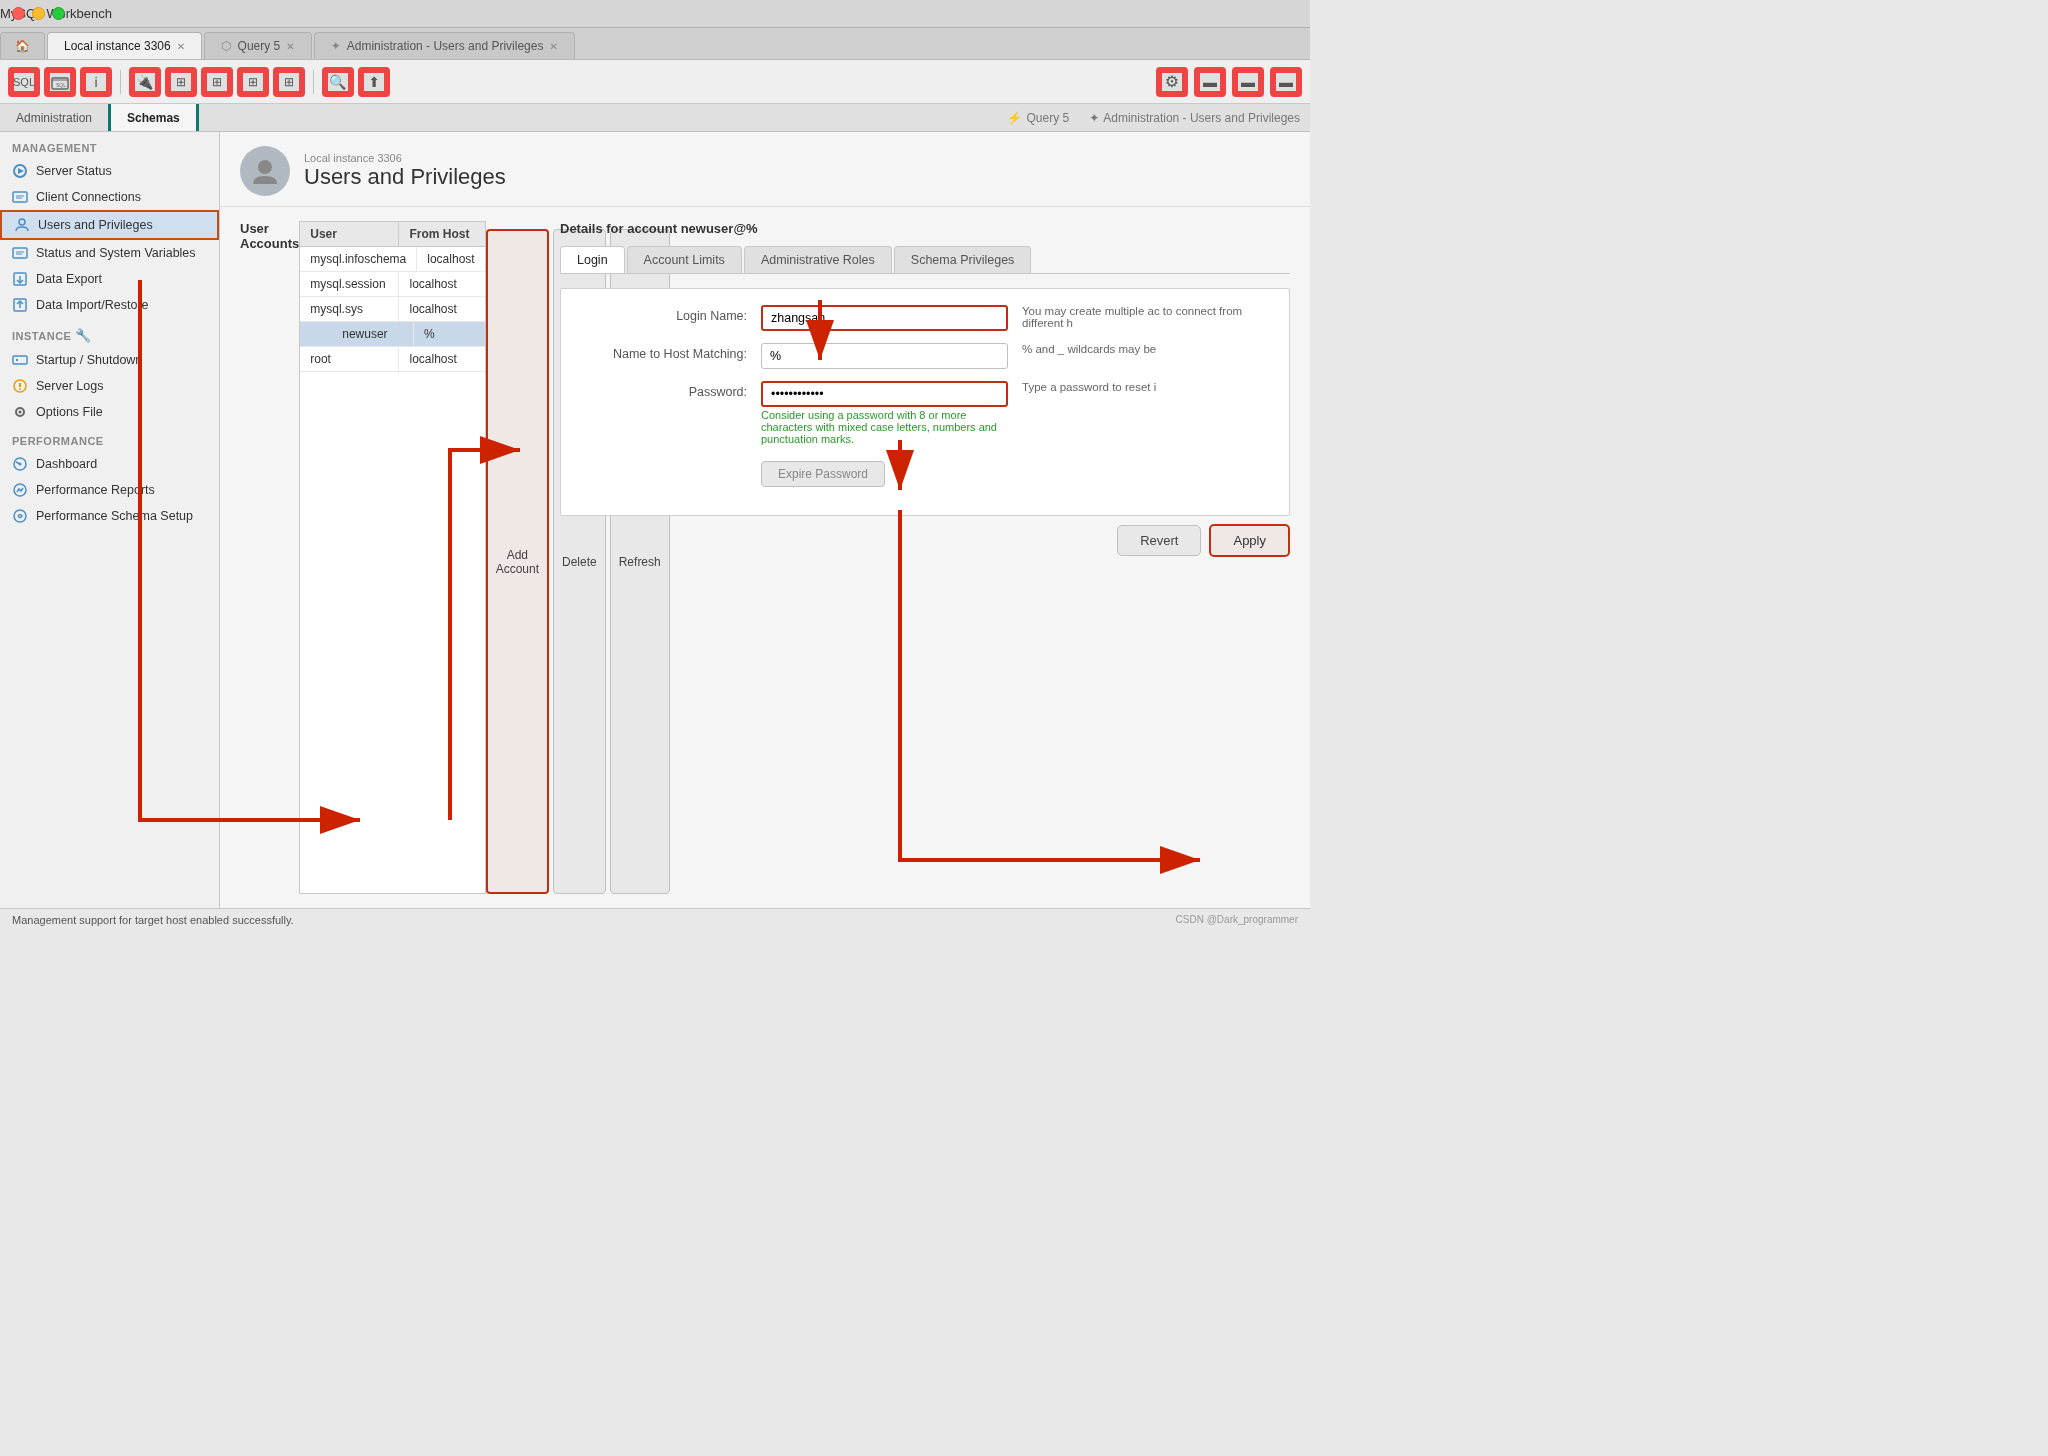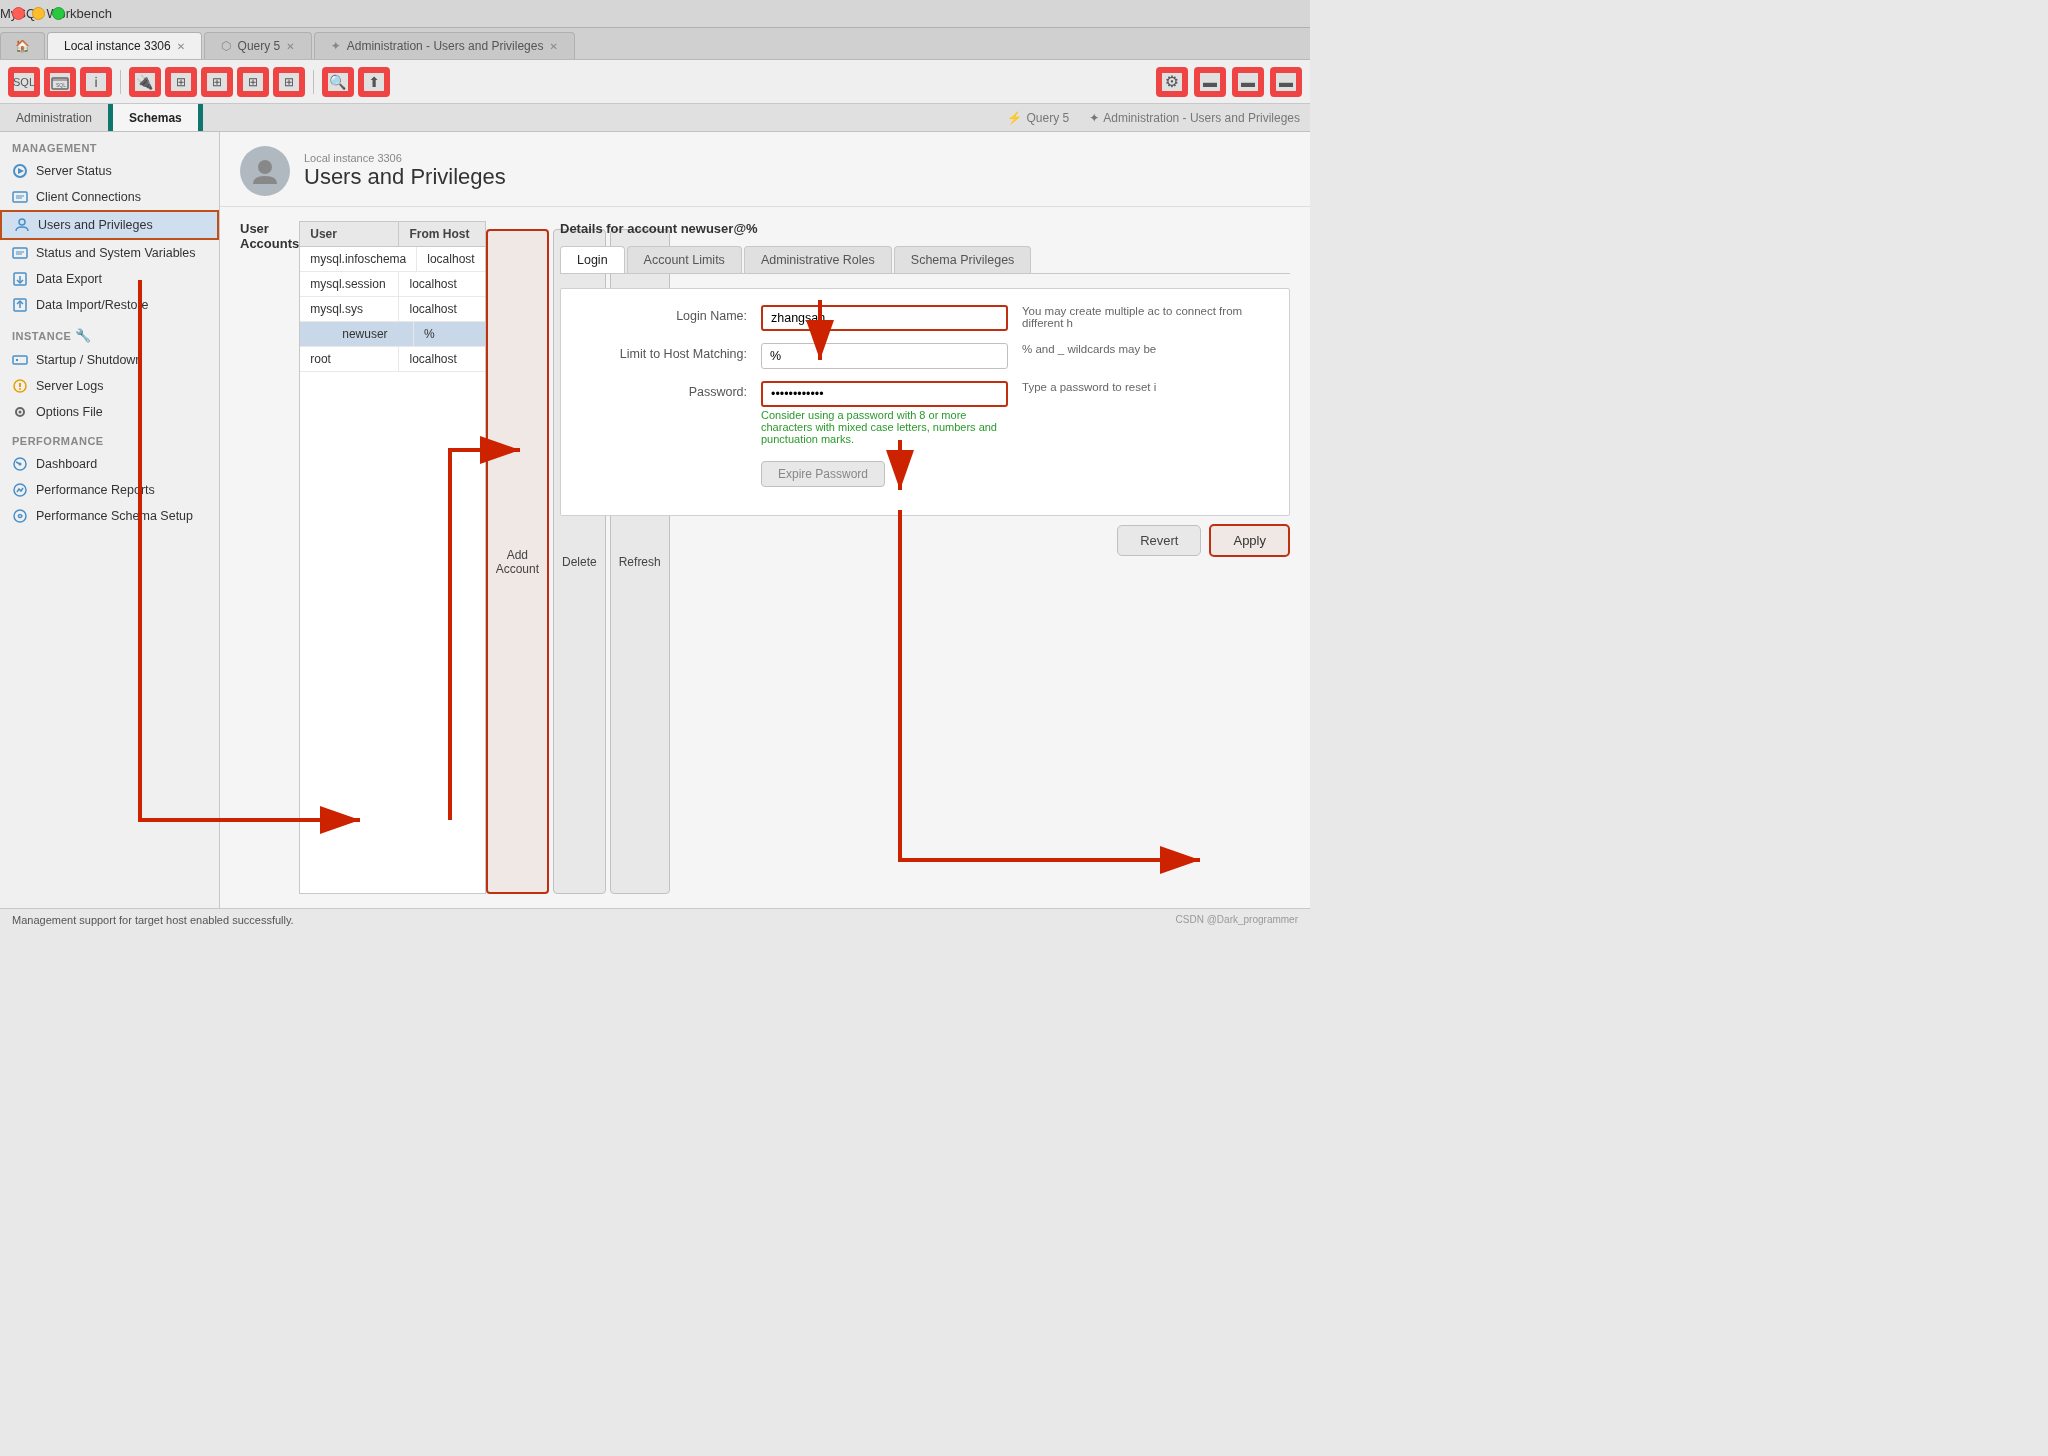--- a/index.html
+++ b/index.html
@@ -20,21 +20,21 @@
     .tab-home { background: #c8c8c8; padding: 6px 14px; border: 1px solid #b0b0b0; border-bottom: none; margin-right: 2px; border-radius: 4px 4px 0 0; }
 
     
     .toolbar { background: #efefef; height: 44px; display: flex; align-items: center; padding: 0 8px; border-bottom: 1px solid #c8c8c8; justify-content: space-between; }
     .toolbar-left { display: flex; gap: 4px; align-items: center; }
     .toolbar-right { display: flex; gap: 6px; align-items: center; }
     .tb-btn { width: 32px; height: 30px; background: #e0e0e0; border: 6px solid #ef4444; border-radius: 4px; display: flex; align-items: center; justify-content: center; cursor: pointer; font-size: 11px; color: #555; }
 
     
     .sec-tab-bar { background: #e0e0e0; height: 28px; display: flex; align-items: center; border-bottom: 1px solid #c0c0c0; }
-    .sec-tab { padding: 4px 16px; font-size: 12px; color: #555; cursor: pointer; border-right: 5px solid #0f766e; height: 100%; display: flex; align-items: center; }
+    .sec-tab { padding: 4px 16px; font-size: 12px; color: #555; cursor: pointer; border-right: 3px solid #0f766e; height: 100%; display: flex; align-items: center; }
     .sec-tab.active { background: #f5f5f5; font-weight: 600; color: #222; }
 
     
     .main-layout { display: flex; height: calc(930px - 28px - 32px - 44px - 28px - 22px); }
 
     
     .sidebar { width: 220px; background: #f0f0f0; border-right: 1px solid #c8c8c8; overflow-y: auto; flex-shrink: 0; }
     .sidebar-section-title { font-size: 11px; font-weight: 700; color: #888; padding: 10px 12px 4px 12px; text-transform: uppercase; letter-spacing: 0.5px; }
     .sidebar-item { display: flex; align-items: center; gap: 8px; padding: 5px 12px; cursor: pointer; font-size: 12.5px; color: #333; }
     .sidebar-item.active { background: #d0dff0; border: 2px solid #c0501a; }
@@ -396,21 +396,21 @@
               <div class="form-control">
                 <input class="form-input highlighted" type="text" value="zhangsan" style="">
               </div>
               <div class="form-hint">
                 <span>You may create multiple ac to connect from different h</span>
               </div>
             </div>
 
 
             <div class="form-row">
-              <div class="form-label">Limit to Host Matching:</div>
+              <div class="form-label">Name to Host Matching:</div>
               <div class="form-control">
                 <input class="form-input" type="text" value="%" style="">
               </div>
               <div class="form-hint">
                 <span>% and _ wildcards may be</span>
               </div>
             </div>
 
             <div class="form-row">
               <div class="form-label">Password:</div>

